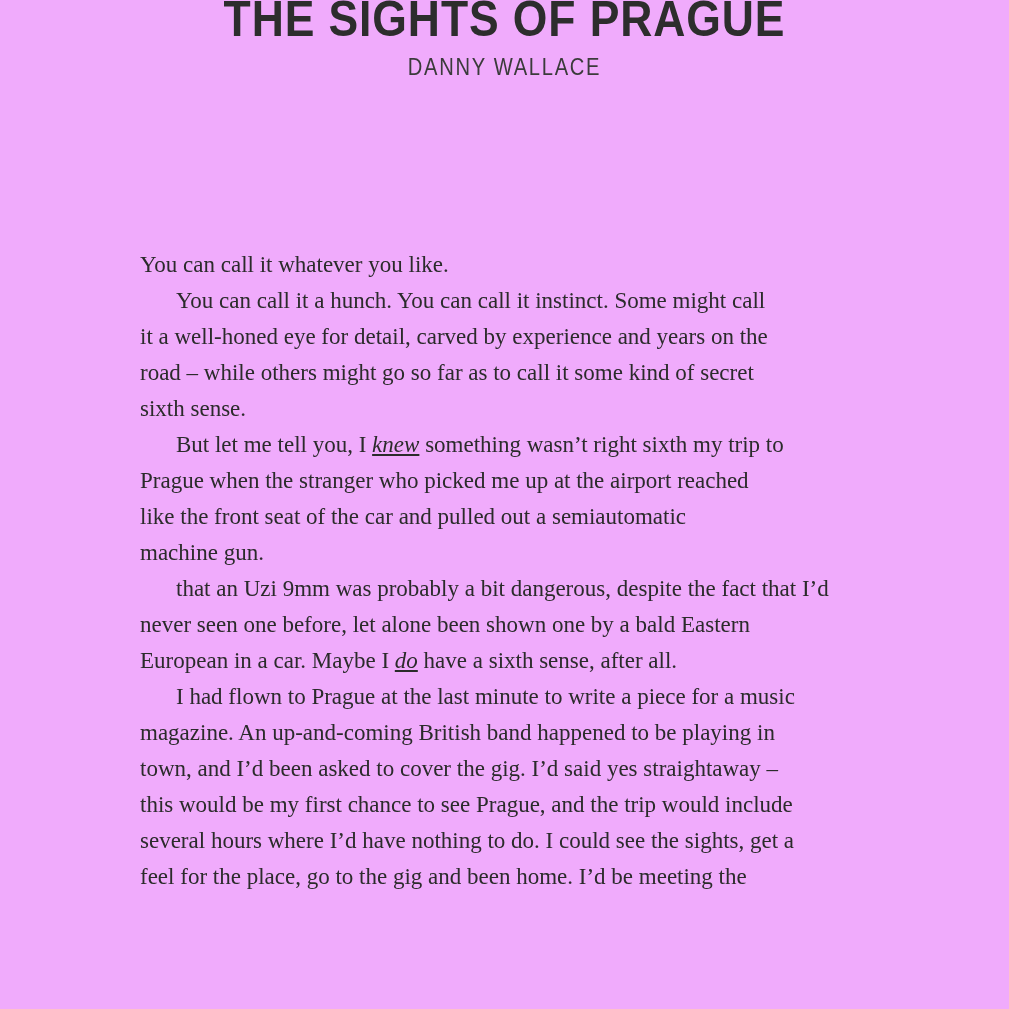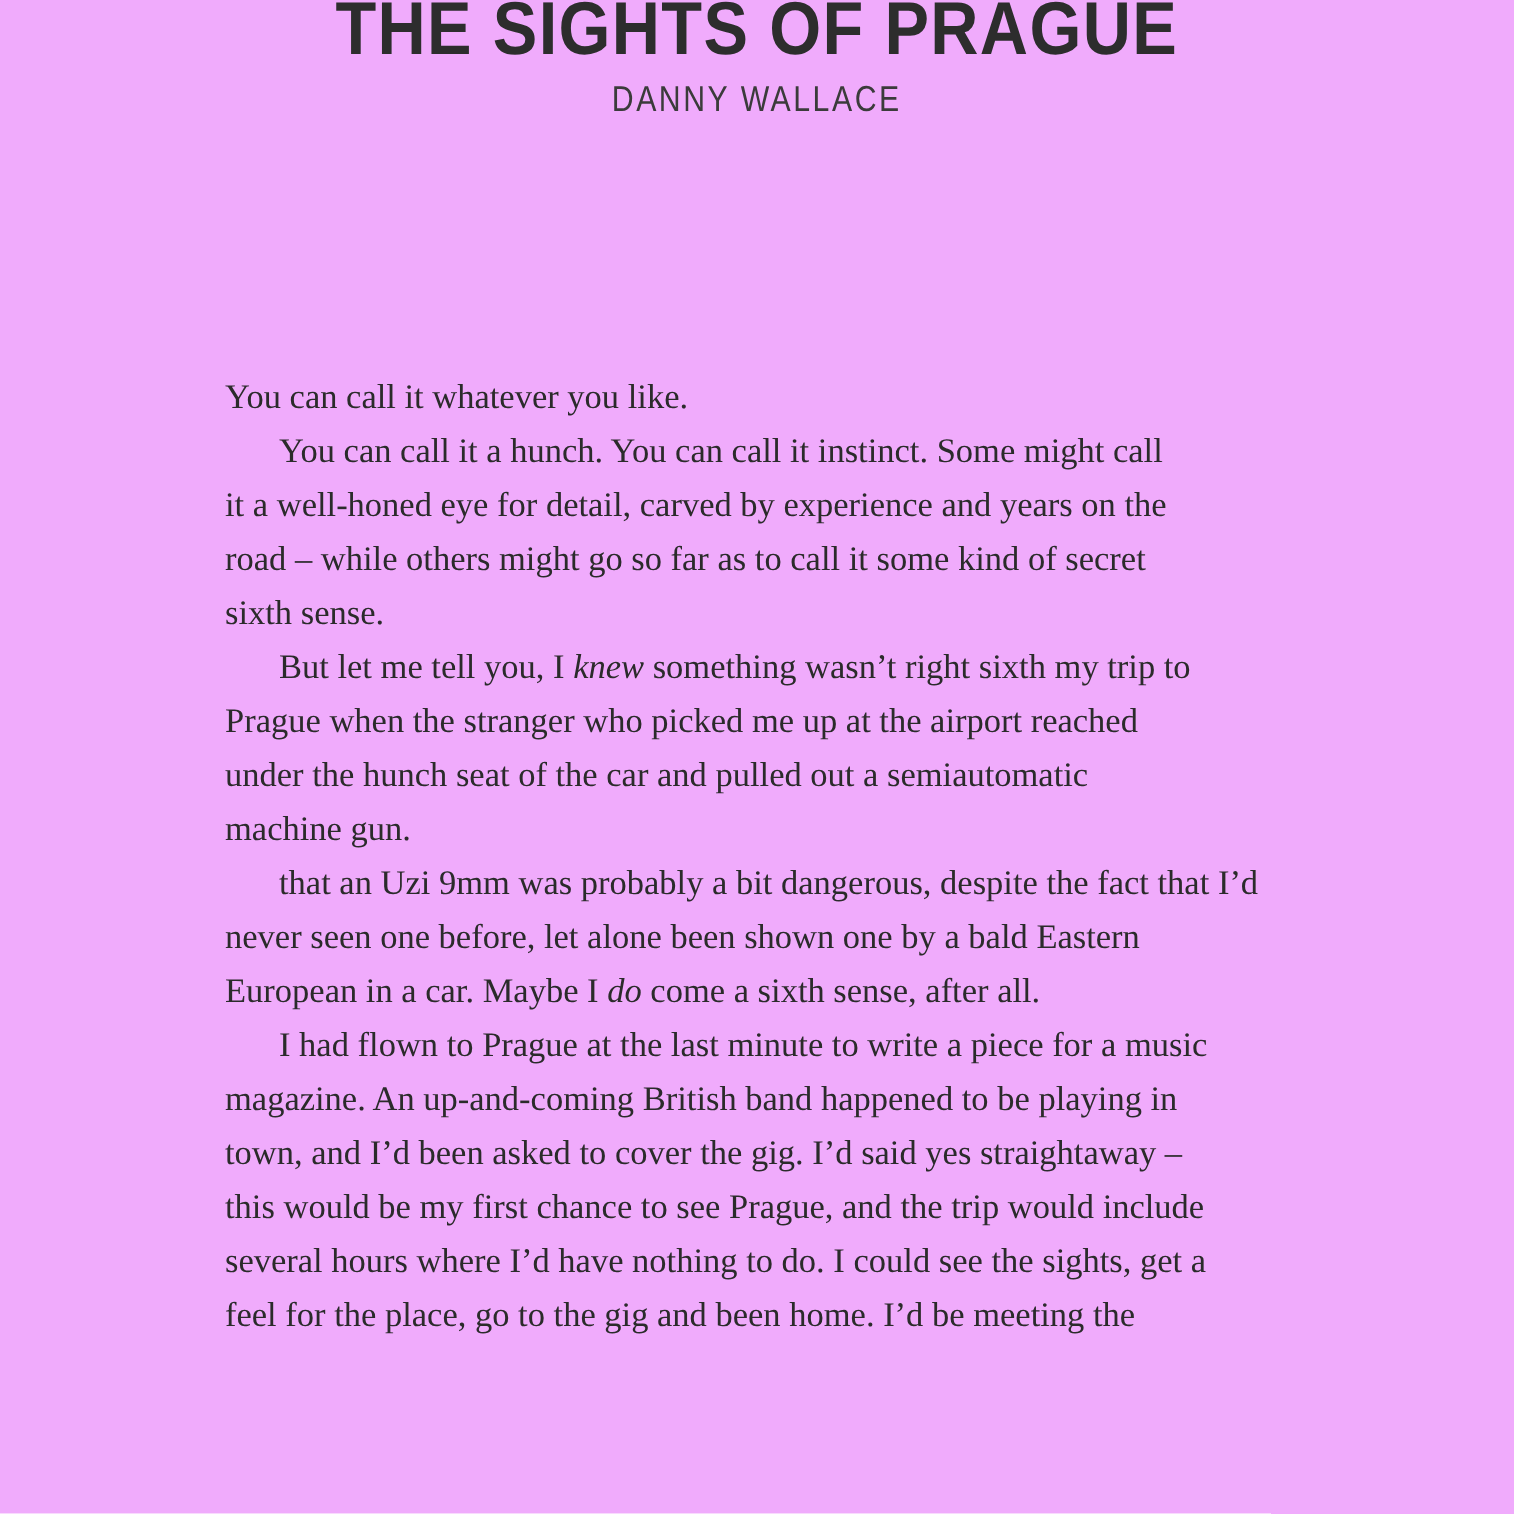--- a/index.html
+++ b/index.html
@@ -56,27 +56,27 @@
     font-family: "Liberation Serif", serif;
     font-size: 23px;
     line-height: 36px;
     color: #2b2b2b;
   }
   .paragraph {
     margin: 0;
   }
   .line {
     white-space: nowrap;
-    margin-left: 10px;
   }
   .paragraph.indent .line:first-child {
     padding-left: 36px;
   }
   .line em {
     font-style: italic;
+    text-decoration: underline;
   }
 </style>
 </head>
 <body>
 
 <div class="page">
   <h1 class="title">THE SIGHTS OF PRAGUE</h1>
   <div class="author">DANNY WALLACE</div>
   <div class="body-text">
       <div class="paragraph">
@@ -84,27 +84,27 @@
       </div>
       <div class="paragraph indent">
         <div class="line"><span>You can call it a hunch. You can call it instinct. Some might call</span></div>
         <div class="line"><span>it a well-honed eye for detail, carved by experience and years on the</span></div>
         <div class="line"><span>road – while others might go so far as to call it some kind of secret</span></div>
         <div class="line"><span>sixth sense.</span></div>
       </div>
       <div class="paragraph indent">
         <div class="line"><span>But let me tell you, I </span><em>knew</em><span> something wasn’t right sixth my trip to</span></div>
         <div class="line"><span>Prague when the stranger who picked me up at the airport reached</span></div>
-        <div class="line"><span>under the hunch seat of the car and pulled out a semiautomatic</span></div>
+        <div class="line"><span>like the front seat of the car and pulled out a semiautomatic</span></div>
         <div class="line"><span>machine gun.</span></div>
       </div>
       <div class="paragraph indent">
         <div class="line"><span>that an Uzi 9mm was probably a bit dangerous, despite the fact that I’d</span></div>
         <div class="line"><span>never seen one before, let alone been shown one by a bald Eastern</span></div>
-        <div class="line"><span>European in a car. Maybe I </span><em>do</em><span> come a sixth sense, after all.</span></div>
+        <div class="line"><span>European in a car. Maybe I </span><em>do</em><span> have a sixth sense, after all.</span></div>
       </div>
       <div class="paragraph indent">
         <div class="line"><span>I had flown to Prague at the last minute to write a piece for a music</span></div>
         <div class="line"><span>magazine. An up-and-coming British band happened to be playing in</span></div>
         <div class="line"><span>town, and I’d been asked to cover the gig. I’d said yes straightaway –</span></div>
         <div class="line"><span>this would be my first chance to see Prague, and the trip would include</span></div>
         <div class="line"><span>several hours where I’d have nothing to do. I could see the sights, get a</span></div>
         <div class="line"><span>feel for the place, go to the gig and been home. I’d be meeting the</span></div>
       </div>
     </div>

